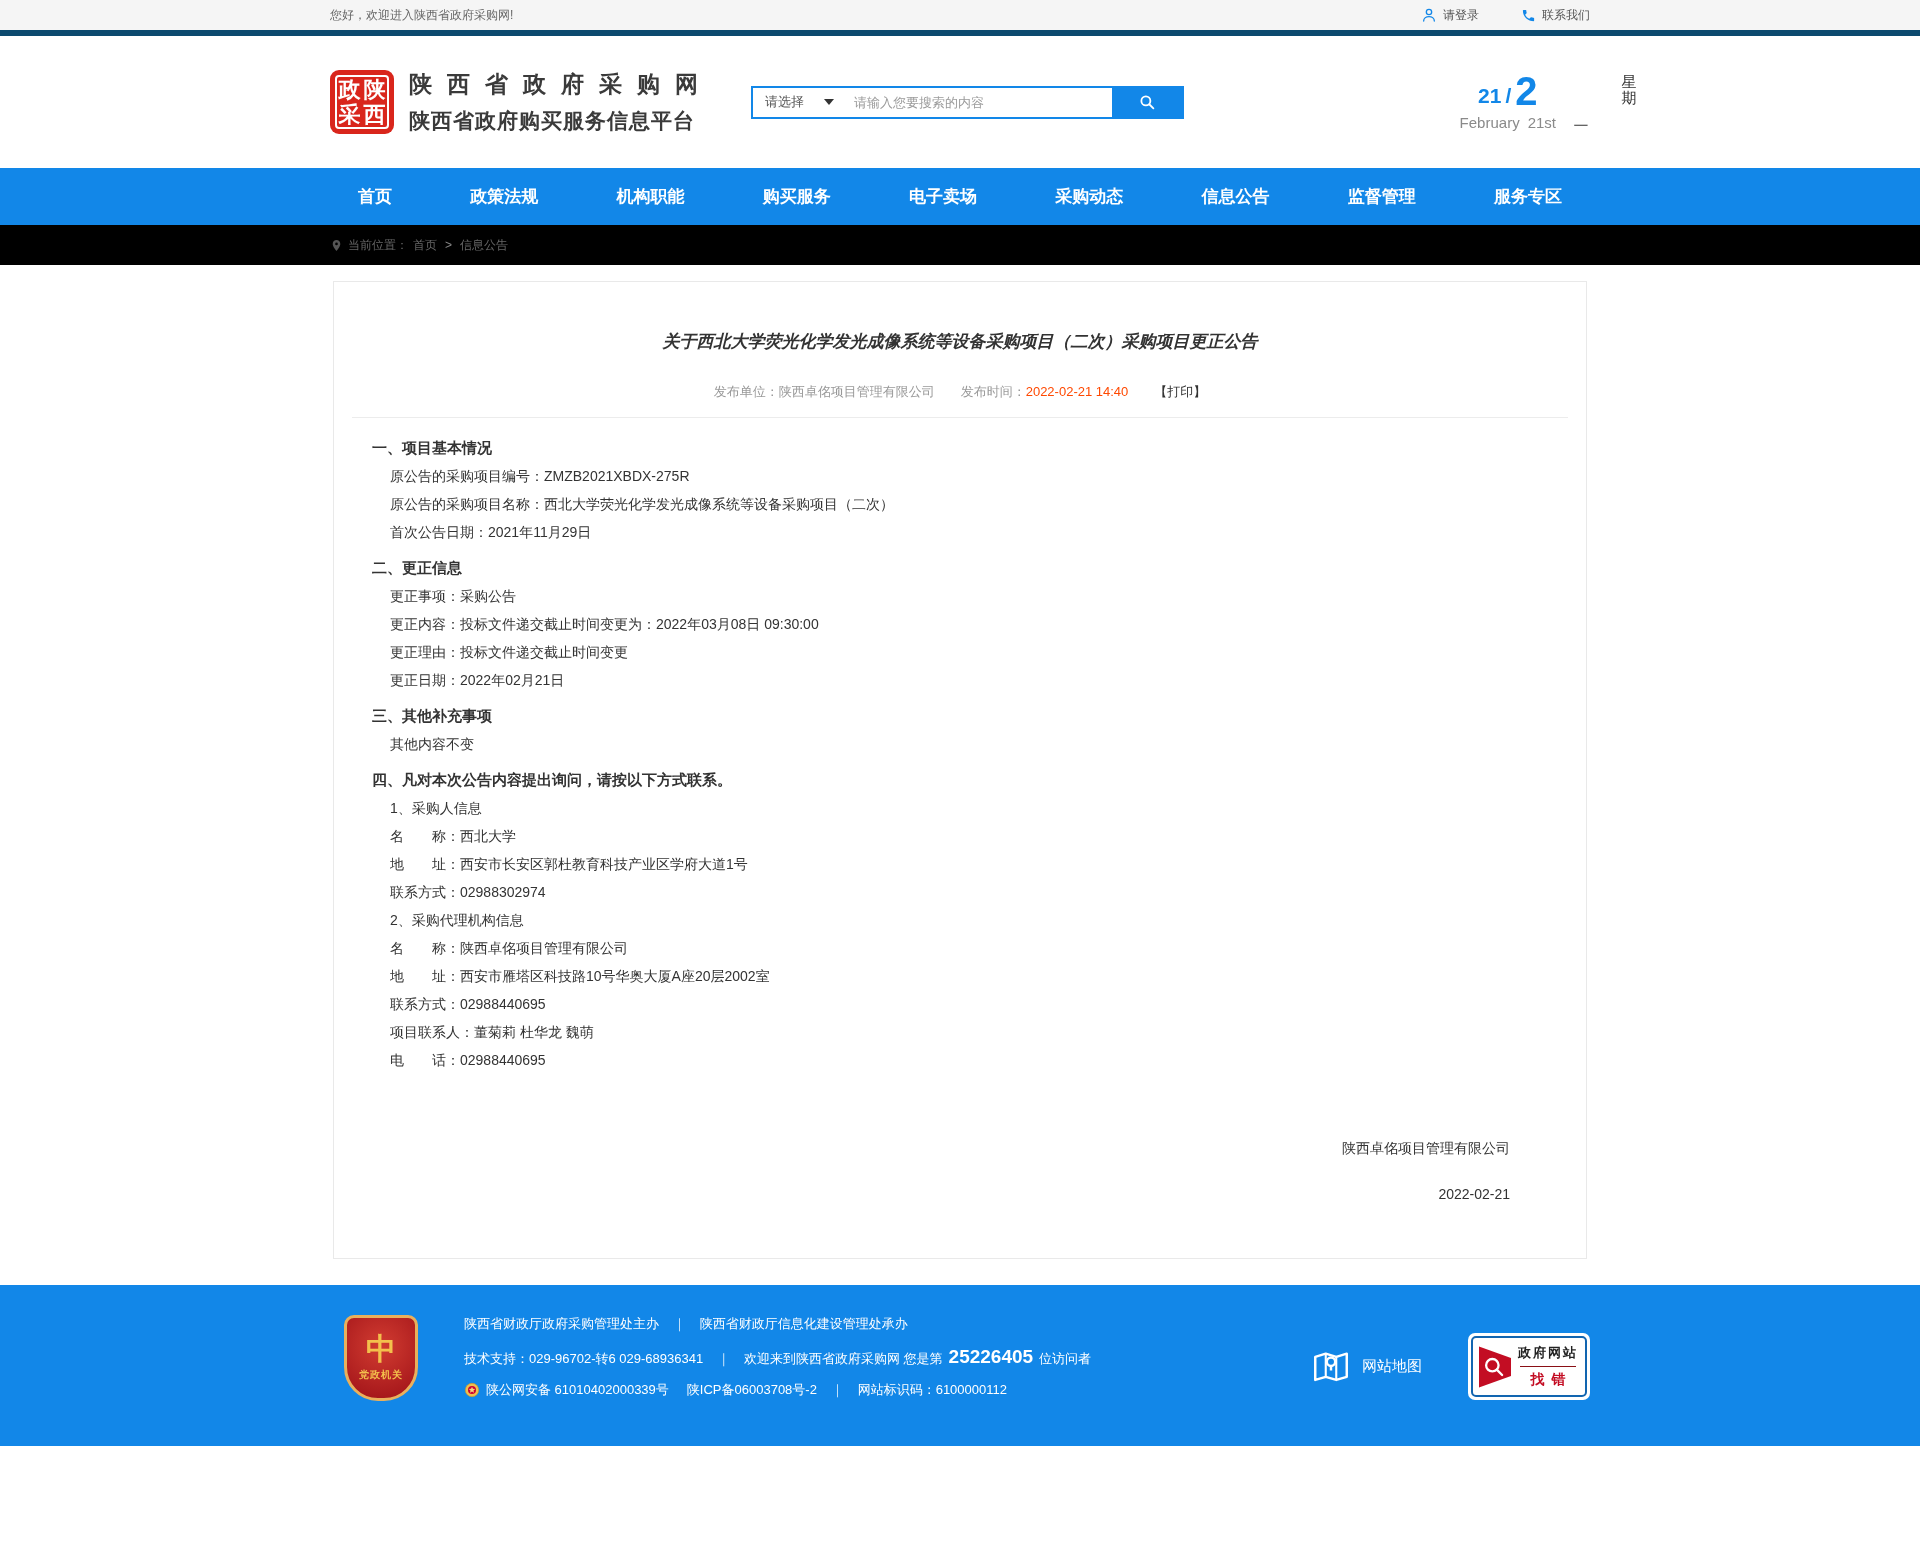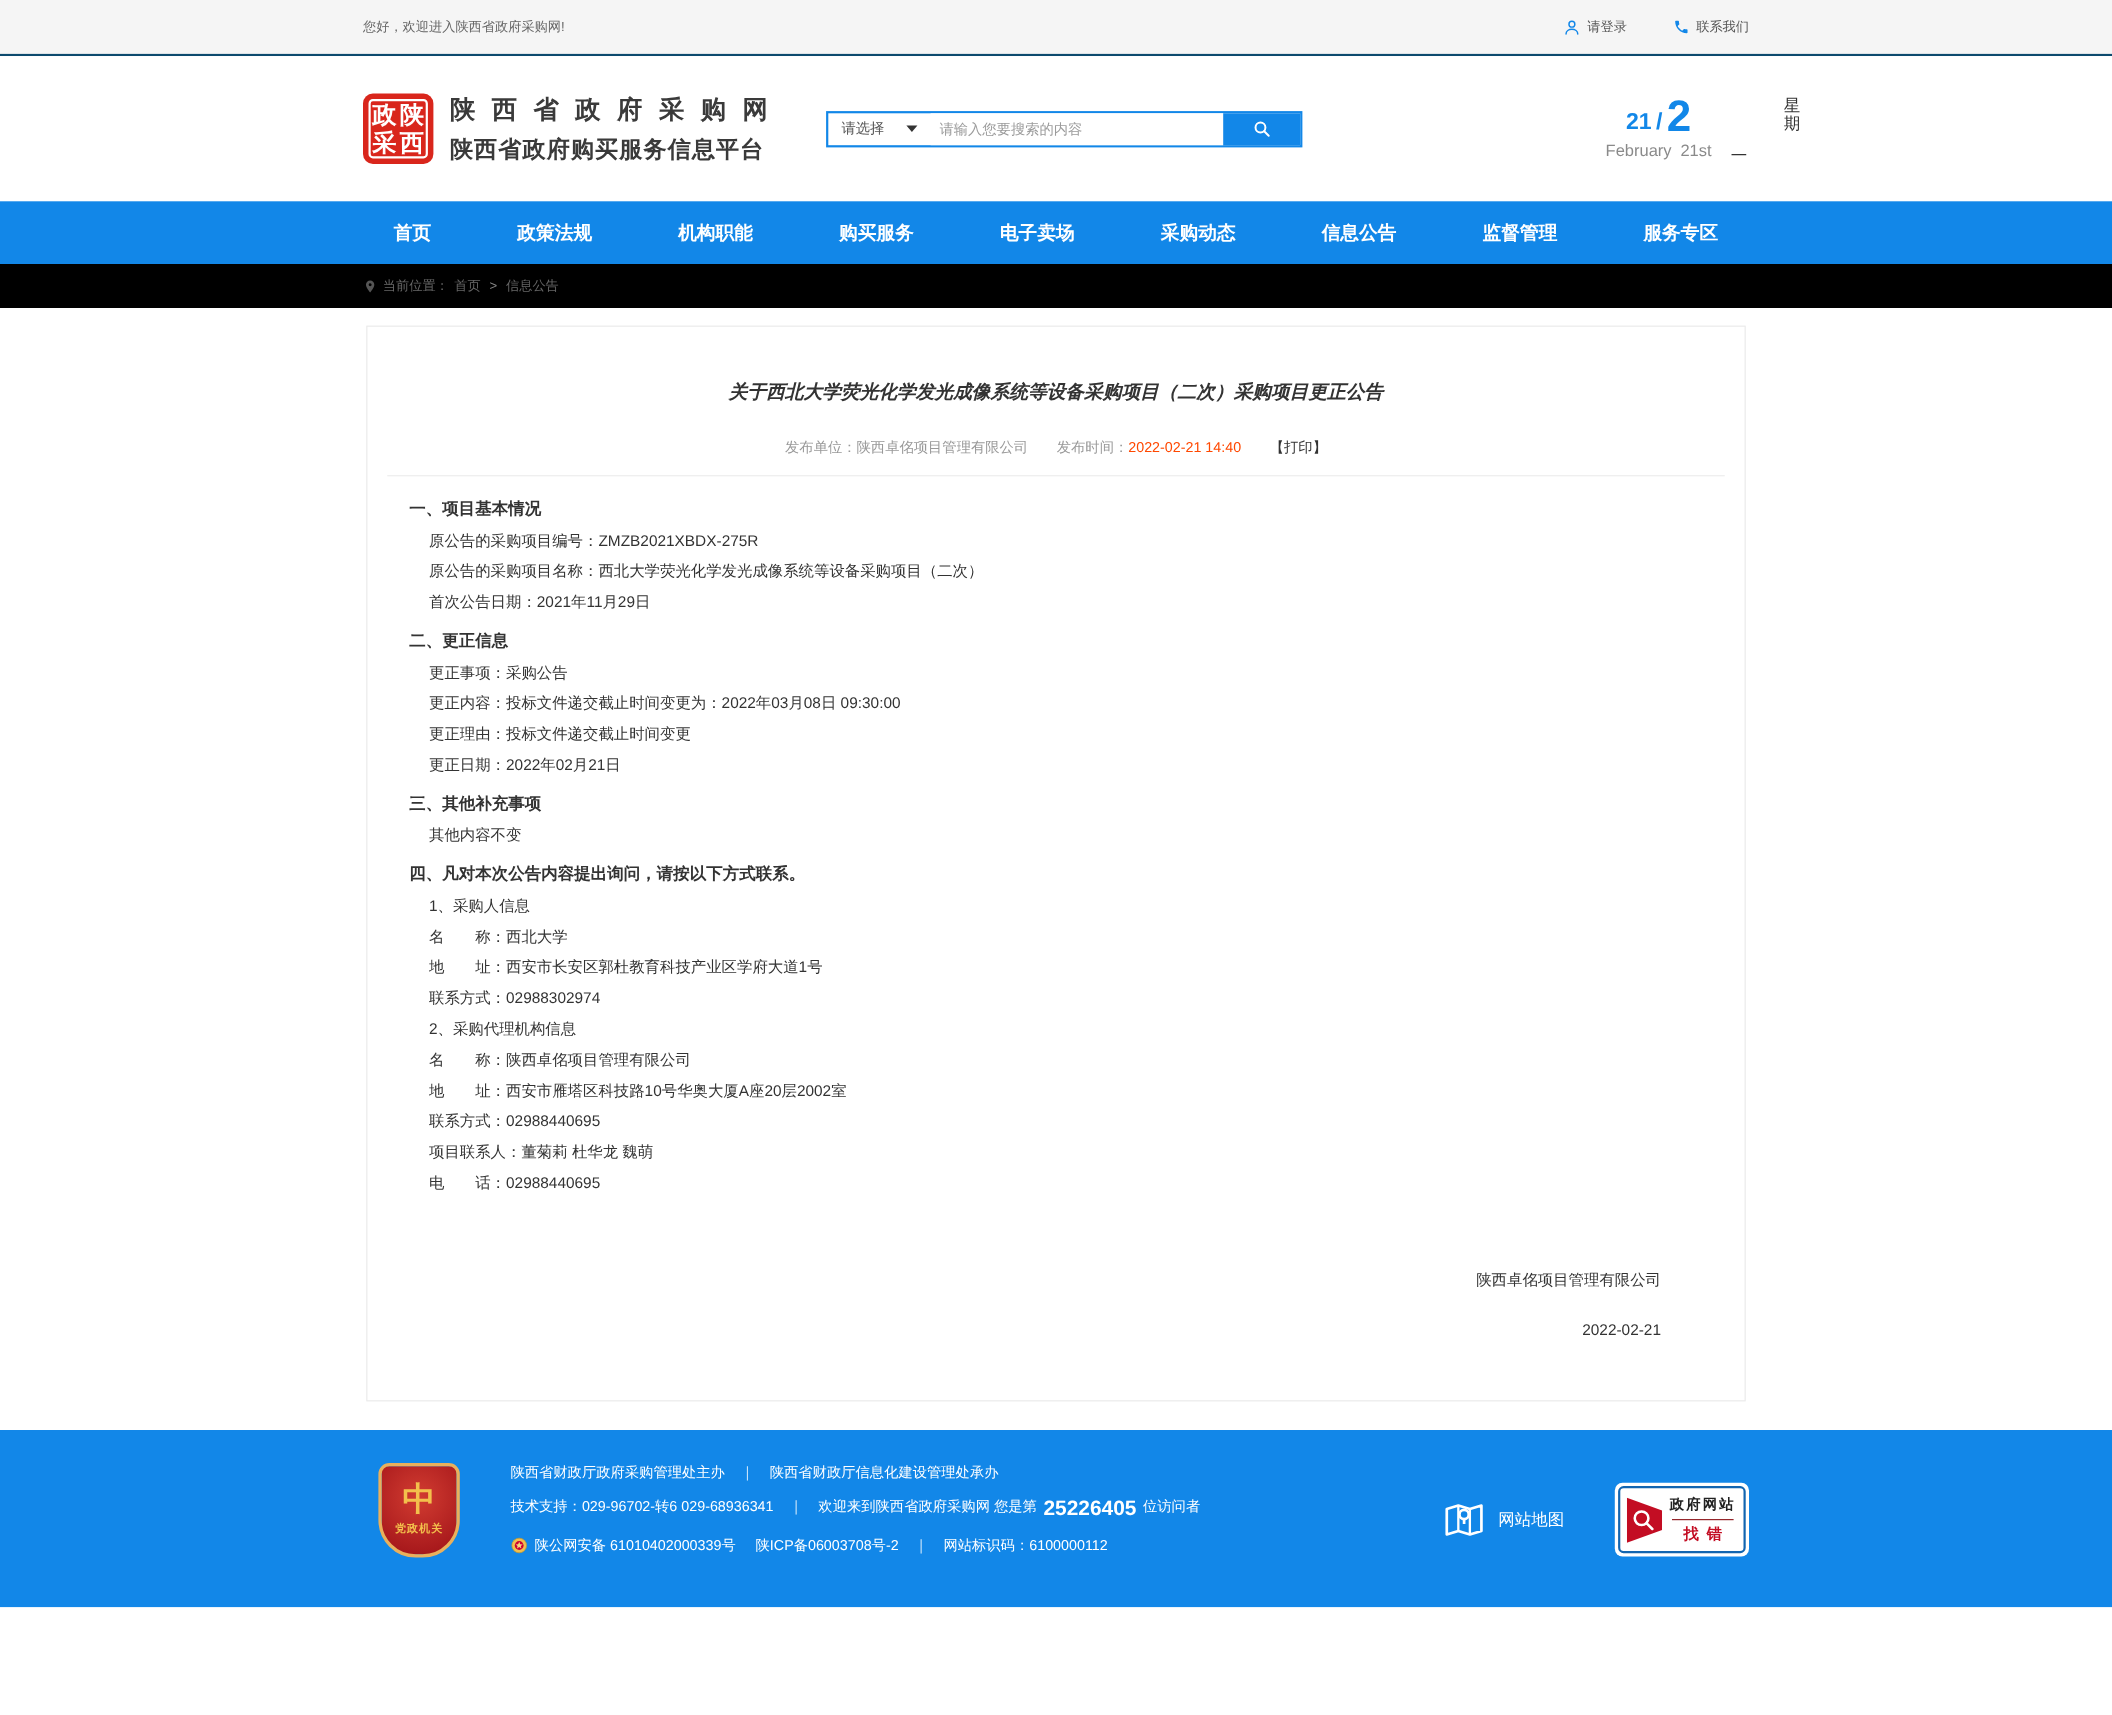--- a/index.html
+++ b/index.html
@@ -5,21 +5,21 @@
   * { box-sizing: border-box; }
   html,body { margin:0; padding:0; }
   body {
     width:1920px; height:1559px; background:#ffffff;
     font-family:"Liberation Sans","DejaVu Sans",sans-serif;
     color:#333; overflow:hidden;
   }
   .container { width:1260px; margin:0 auto; }
 
   
-  .topbar { height:51px; background:#f5f5f5; border-bottom:2px solid #0c4a6e; }
+  .topbar { height:36px; background:#f5f5f5; border-bottom:6px solid #0c4a6e; }
   .topbar .container { height:100%; display:flex; align-items:center; justify-content:space-between; }
   .topbar-welcome { font-size:12px; color:#666; }
   .topbar-right { display:flex; align-items:center; gap:42px; }
   .topbar-link { display:flex; align-items:center; gap:6px; font-size:12px; color:#555; cursor:pointer; }
 
   
   .header { height:132px; background:#fff; }
   .header .container { height:100%; display:flex; align-items:center; }
   .brand { display:flex; align-items:center; cursor:pointer; }
   .logo { width:64px; height:64px; background:#d9261c; border-radius:9px; padding:5px; flex:none; }
@@ -94,21 +94,21 @@
   .party-badge {
     width:74px; height:86px; flex:none; margin-left:14px;
     background:radial-gradient(circle at 50% 35%, #d23c31, #9e1117);
     border:3px solid #e9b05c; border-radius:10px 10px 34px 34px;
     display:flex; flex-direction:column; align-items:center; justify-content:center; gap:4px;
   }
   .party-emblem { color:#f3c04c; font-size:30px; font-weight:700; line-height:30px; }
   .party-label { color:#f3c04c; font-size:10px; font-weight:700; letter-spacing:1px; }
 
   .footer-text { margin-left:46px; font-size:13px; }
-  .footer-row { display:flex; align-items:flex-start; margin-bottom:13px; white-space:nowrap; }
+  .footer-row { display:flex; align-items:flex-end; margin-bottom:13px; white-space:nowrap; }
   .f-sep { margin:0 14px; opacity:.9; }
   .f-gap { display:inline-block; width:18px; }
   .visitor-count { font-size:19px; font-weight:700; margin:0 6px; }
   .beian-link { display:flex; align-items:center; gap:6px; cursor:pointer; color:#fff; }
 
   .footer-right { margin-left:auto; display:flex; align-items:center; gap:46px; margin-top:18px; }
   .sitemap { display:flex; align-items:center; gap:10px; font-size:15px; cursor:pointer; }
   .err-badge {
     width:122px; background:#fff; border-radius:7px; padding:3px; cursor:pointer;
   }

